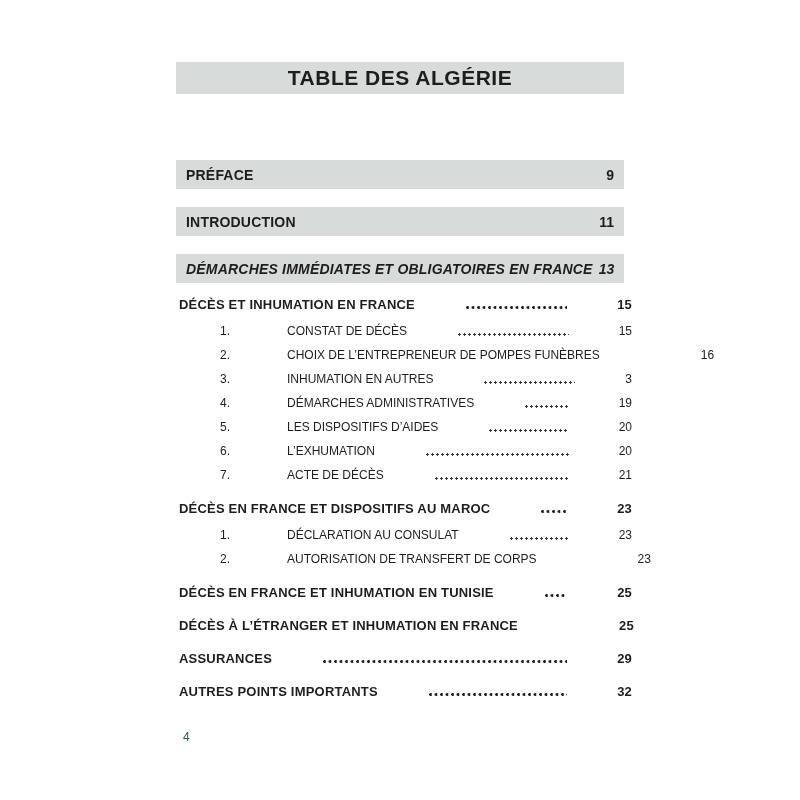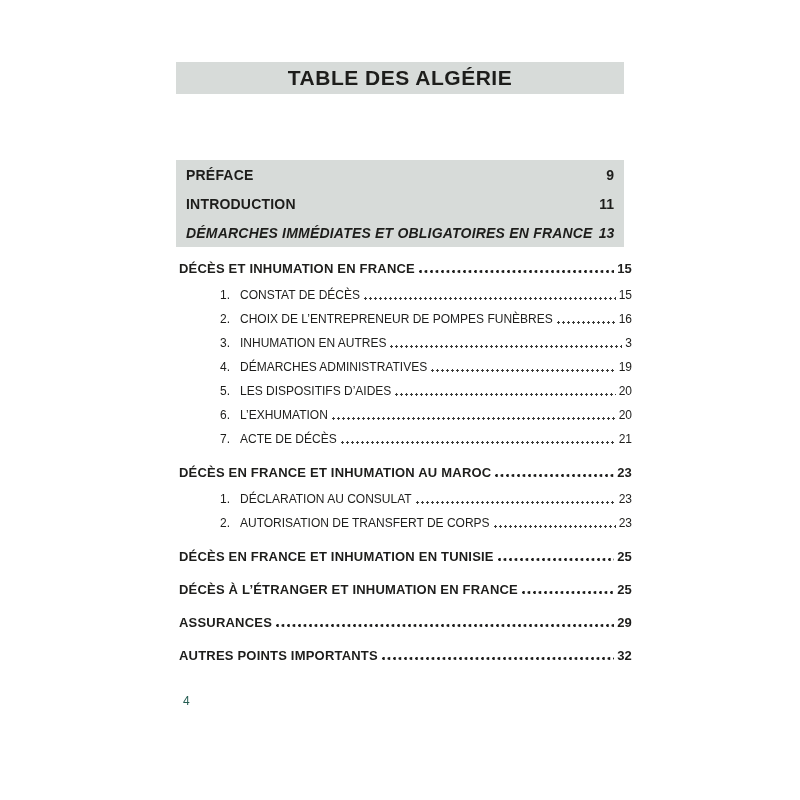--- a/index.html
+++ b/index.html
@@ -34,20 +34,21 @@
     font-size:21px;
     font-weight:bold;
     letter-spacing:0.5px;
     color:var(--text);
   }
   
   .banners{ margin:66px 0 0 176px; width:448px; }
   .banner{
     width:448px;
     height:29px;
+    margin-bottom:18px;
     background:var(--bar-bg);
     display:flex;
     align-items:center;
     justify-content:space-between;
     padding:0 10px 0 10px;
   }
   .banner:last-child{ margin-bottom:0;font-style:italic; }
   .b-label{
     font-size:14px;
     font-weight:bold;
@@ -64,20 +65,21 @@
     margin-left:176px;
     width:456px;
     padding-top:15px;
   }
   .row{
     display:flex;
     align-items:flex-end;
     height:13px;
     line-height:13px;
     white-space:nowrap;
+    gap:47px;
   }
   .row.main{ margin-top:20px; font-size:13px; font-weight:bold; padding-left:3px; letter-spacing:0.2px; }
   .row.main:first-child{ margin-top:0; }
   .row.sub{ margin-top:11px; font-size:12px; font-weight:normal; padding-left:44px; }
   .row.main + .row.sub{ margin-top:14px; }
   .num{ width:20px; flex:0 0 20px; }
   .label{ flex:0 0 auto; }
   .dots{
     flex:1 1 auto;
     align-self:flex-end;
@@ -177,21 +179,21 @@
 
   <div class="row sub">
     <span class="num">7.</span>
     <span class="label">ACTE DE DÉCÈS</span>
     <span class="dots"></span>
     <span class="pnum">21</span>
   </div>
 
 
   <div class="row main">
-    <span class="label">DÉCÈS EN FRANCE ET INHUMATION AU MAROC</span>
+    <span class="label">DÉCÈS EN FRANCE ET DISPOSITIFS AU MAROC</span>
     <span class="dots"></span>
     <span class="pnum">23</span>
   </div>
 
   <div class="row sub">
     <span class="num">1.</span>
     <span class="label">DÉCLARATION AU CONSULAT</span>
     <span class="dots"></span>
     <span class="pnum">23</span>
   </div>

